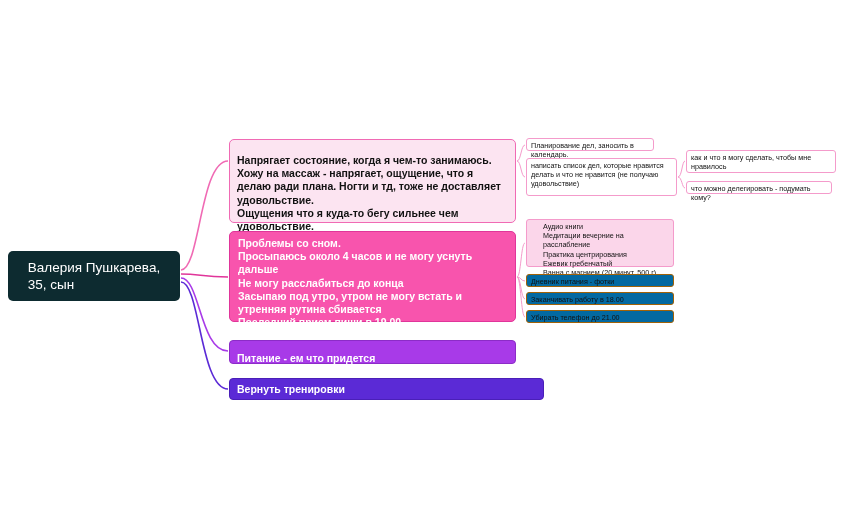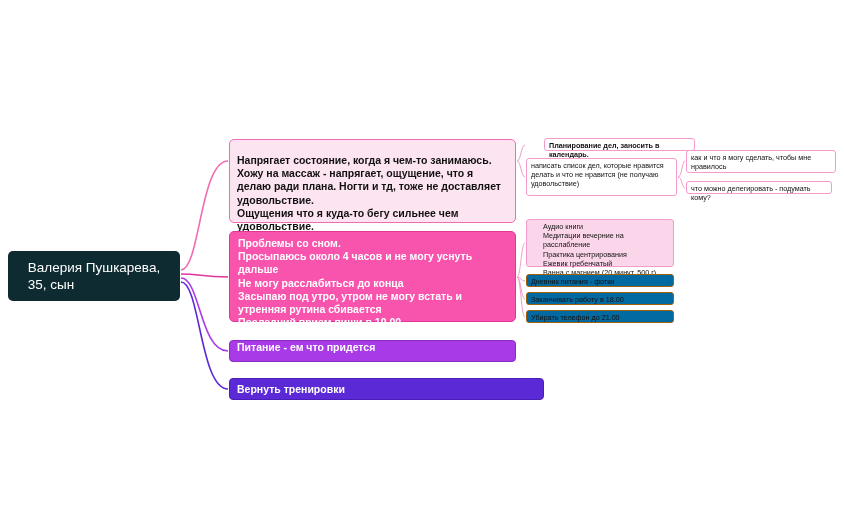--- a/index.html
+++ b/index.html
@@ -90,21 +90,21 @@
     left: 229px;
     top: 340px;
     width: 287px;
     height: 22px;
     background: #a83ae8;
     border: 1.2px solid #8c2cc7;
     border-radius: 4px;
     color: #ffffff;
     font-size: 10.5px;
     line-height: 13px;
-    padding: 0 7px;
+    padding: 11px 7px;
     font-weight: bold;
   }
 
   
   .branch-4 {
     left: 229px;
     top: 378px;
     width: 315px;
     height: 22px;
     background: #5b2ad6;
@@ -132,21 +132,21 @@
     background: #ffffff;
     border: 1px solid #f49bcb;
     border-radius: 3px;
     color: #111111;
     font-size: 7.2px;
     line-height: 9.2px;
     padding: 2px 4px;
     box-sizing: border-box;
   }
 
-  .l1 { left: 544px; top: 138px; width: 151px; height: 13px; font-weight: bold; }
+  .l1 { left: 526px; top: 138px; width: 128px; height: 13px; }
   .l2 { left: 526px; top: 158px; width: 151px; height: 38px; }
   .l3 { left: 686px; top: 150px; width: 150px; height: 23px; }
   .l4 { left: 686px; top: 181px; width: 146px; height: 13px; }
 
   .m1 { left: 526px; top: 219px; width: 148px; height: 48px; background:#fbd6ea; border:1px solid #f49bcb;padding-left:16px; }
   .m2 { left: 526px; top: 274px; width: 148px; height: 13px; }
   .m3 { left: 526px; top: 292px; width: 148px; height: 13px; }
   .m4 { left: 526px; top: 310px; width: 148px; height: 13px; }
 
   .multiline {

